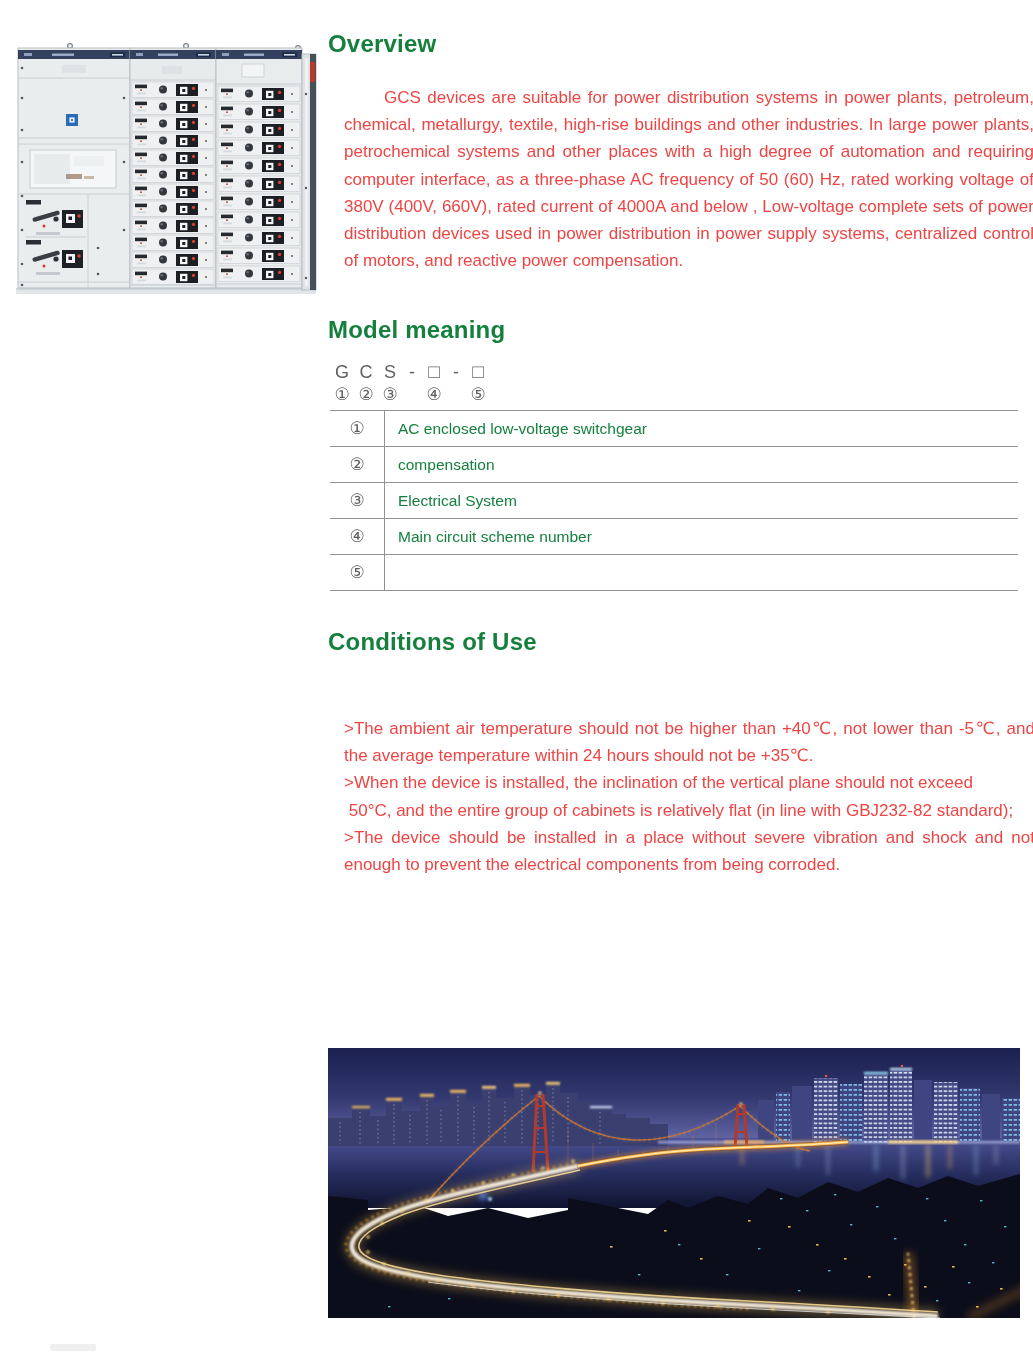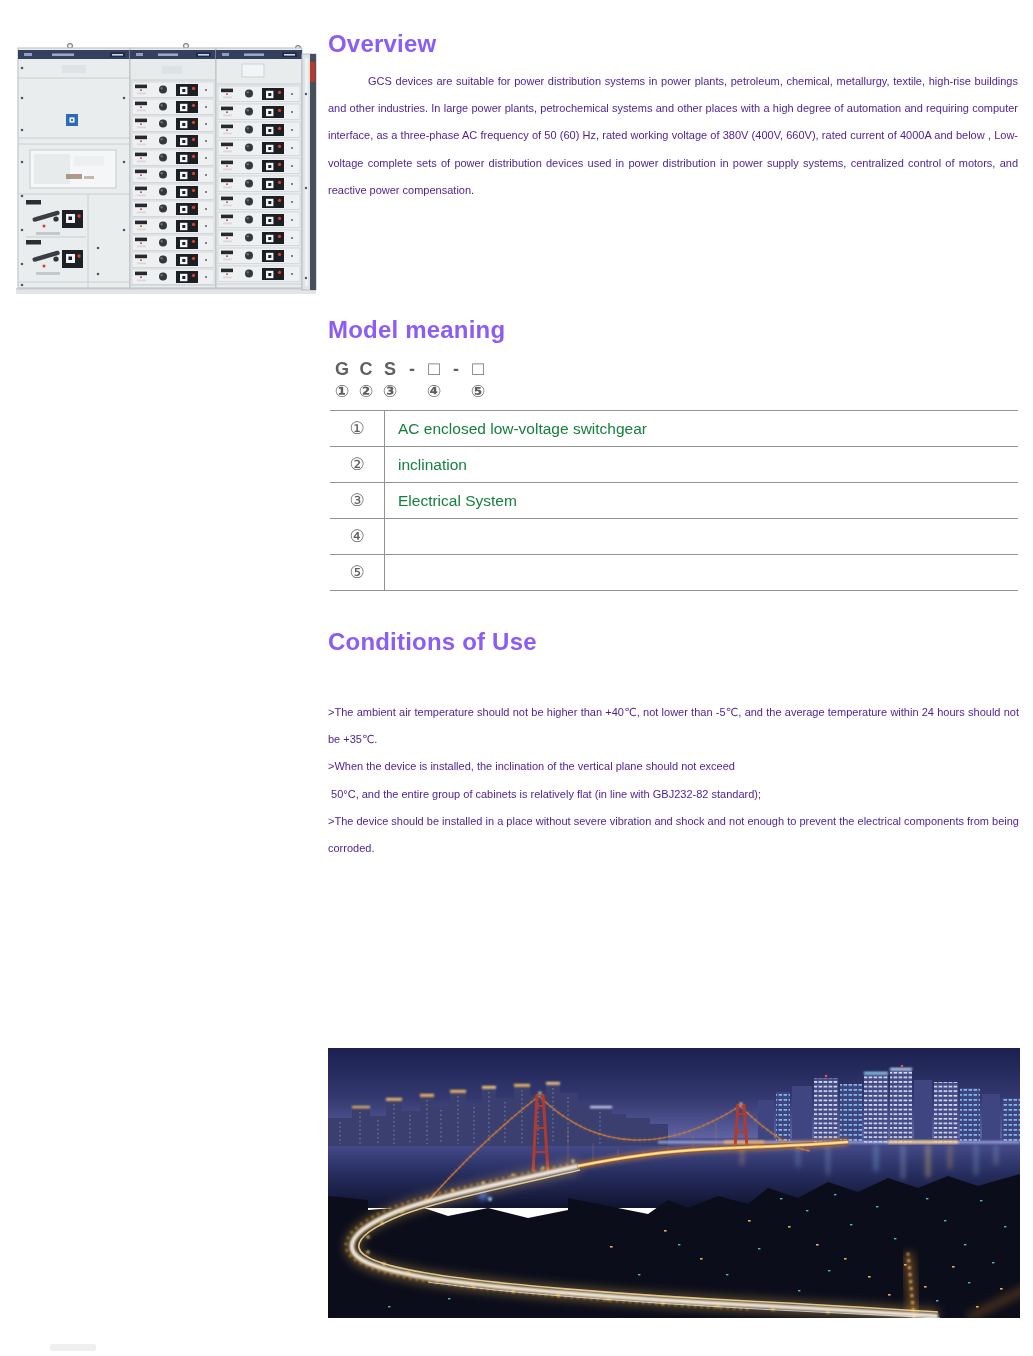--- a/index.html
+++ b/index.html
@@ -3,29 +3,29 @@
 <meta charset="utf-8">
 <style>
   html,body{margin:0;padding:0;background:#ffffff;}
   body{
     width:1033px;height:1356px;position:relative;overflow:hidden;
     font-family:"Liberation Sans","DejaVu Sans",sans-serif;
     -webkit-font-smoothing:antialiased;
   }
   .abs{position:absolute;}
   h2.sec{
-    margin:0;font-size:24px;font-weight:bold;color:#8b5cf6;letter-spacing:.2px;
+    margin:0;font-size:24px;font-weight:bold;color:#15803d;letter-spacing:.2px;
   }
   .para{
-    font-size:11px;line-height:27.2px;color:#4c1d95;text-align:justify;margin:0;
+    font-size:17px;line-height:27.2px;color:#ef4444;text-align:justify;margin:16px;
   }
   #overview-para{left:328px;top:68px;width:690px;text-indent:40px;}
   
   .formula{left:330px;top:358px;color:#5f5f5f;}
-  .f-row{height:22px;line-height:22px;white-space:nowrap;font-weight:bold;}
+  .f-row{height:22px;line-height:28px;white-space:nowrap;}
   .f-slot{display:inline-block;width:24px;text-align:center;font-size:18px;}
   .f-dash{display:inline-block;width:20px;text-align:center;font-size:18px;}
   .f-box{font-size:19px;color:#6b6b6b;}
   .f-circ{font-size:17px;}
   .f-row.circles{margin-top:1px;}
   
   .mtable{left:330px;top:410px;width:688px;border-top:1px solid #929292;}
   .mrow{display:flex;height:35px;align-items:stretch;border-bottom:1px solid #929292;}
   .mrow .num{
     width:54px;flex:0 0 54px;display:flex;align-items:center;justify-content:center;
@@ -207,28 +207,29 @@
   </div>
 </div>
 
 <div class="abs mtable">
   <div class="mrow">
     <div class="num">①</div>
     <div class="label">AC enclosed low-voltage switchgear</div>
   </div>
   <div class="mrow">
     <div class="num">②</div>
-    <div class="label">inclination</div>
+    <div class="label">compensation</div>
   </div>
   <div class="mrow">
     <div class="num">③</div>
     <div class="label">Electrical System</div>
   </div>
   <div class="mrow">
     <div class="num">④</div>
+    <div class="label">Main circuit scheme number</div>
   </div>
   <div class="mrow">
     <div class="num">⑤</div>
   </div>
 </div>
 
 <h2 class="sec abs" style="left:328px;top:628px">Conditions of Use</h2>
 <div class="abs para" id="conditions-body">
   <p>&gt;The ambient air temperature should not be higher than +40℃, not lower than -5℃, and the average temperature within 24 hours should not be +35℃.</p>
   <p><span>&gt;When the device is installed, the inclination of the vertical plane should not exceed</span><br><span>&nbsp;50°C, and the entire group of cabinets is relatively flat (in line with GBJ232-82 standard);</span></p>

